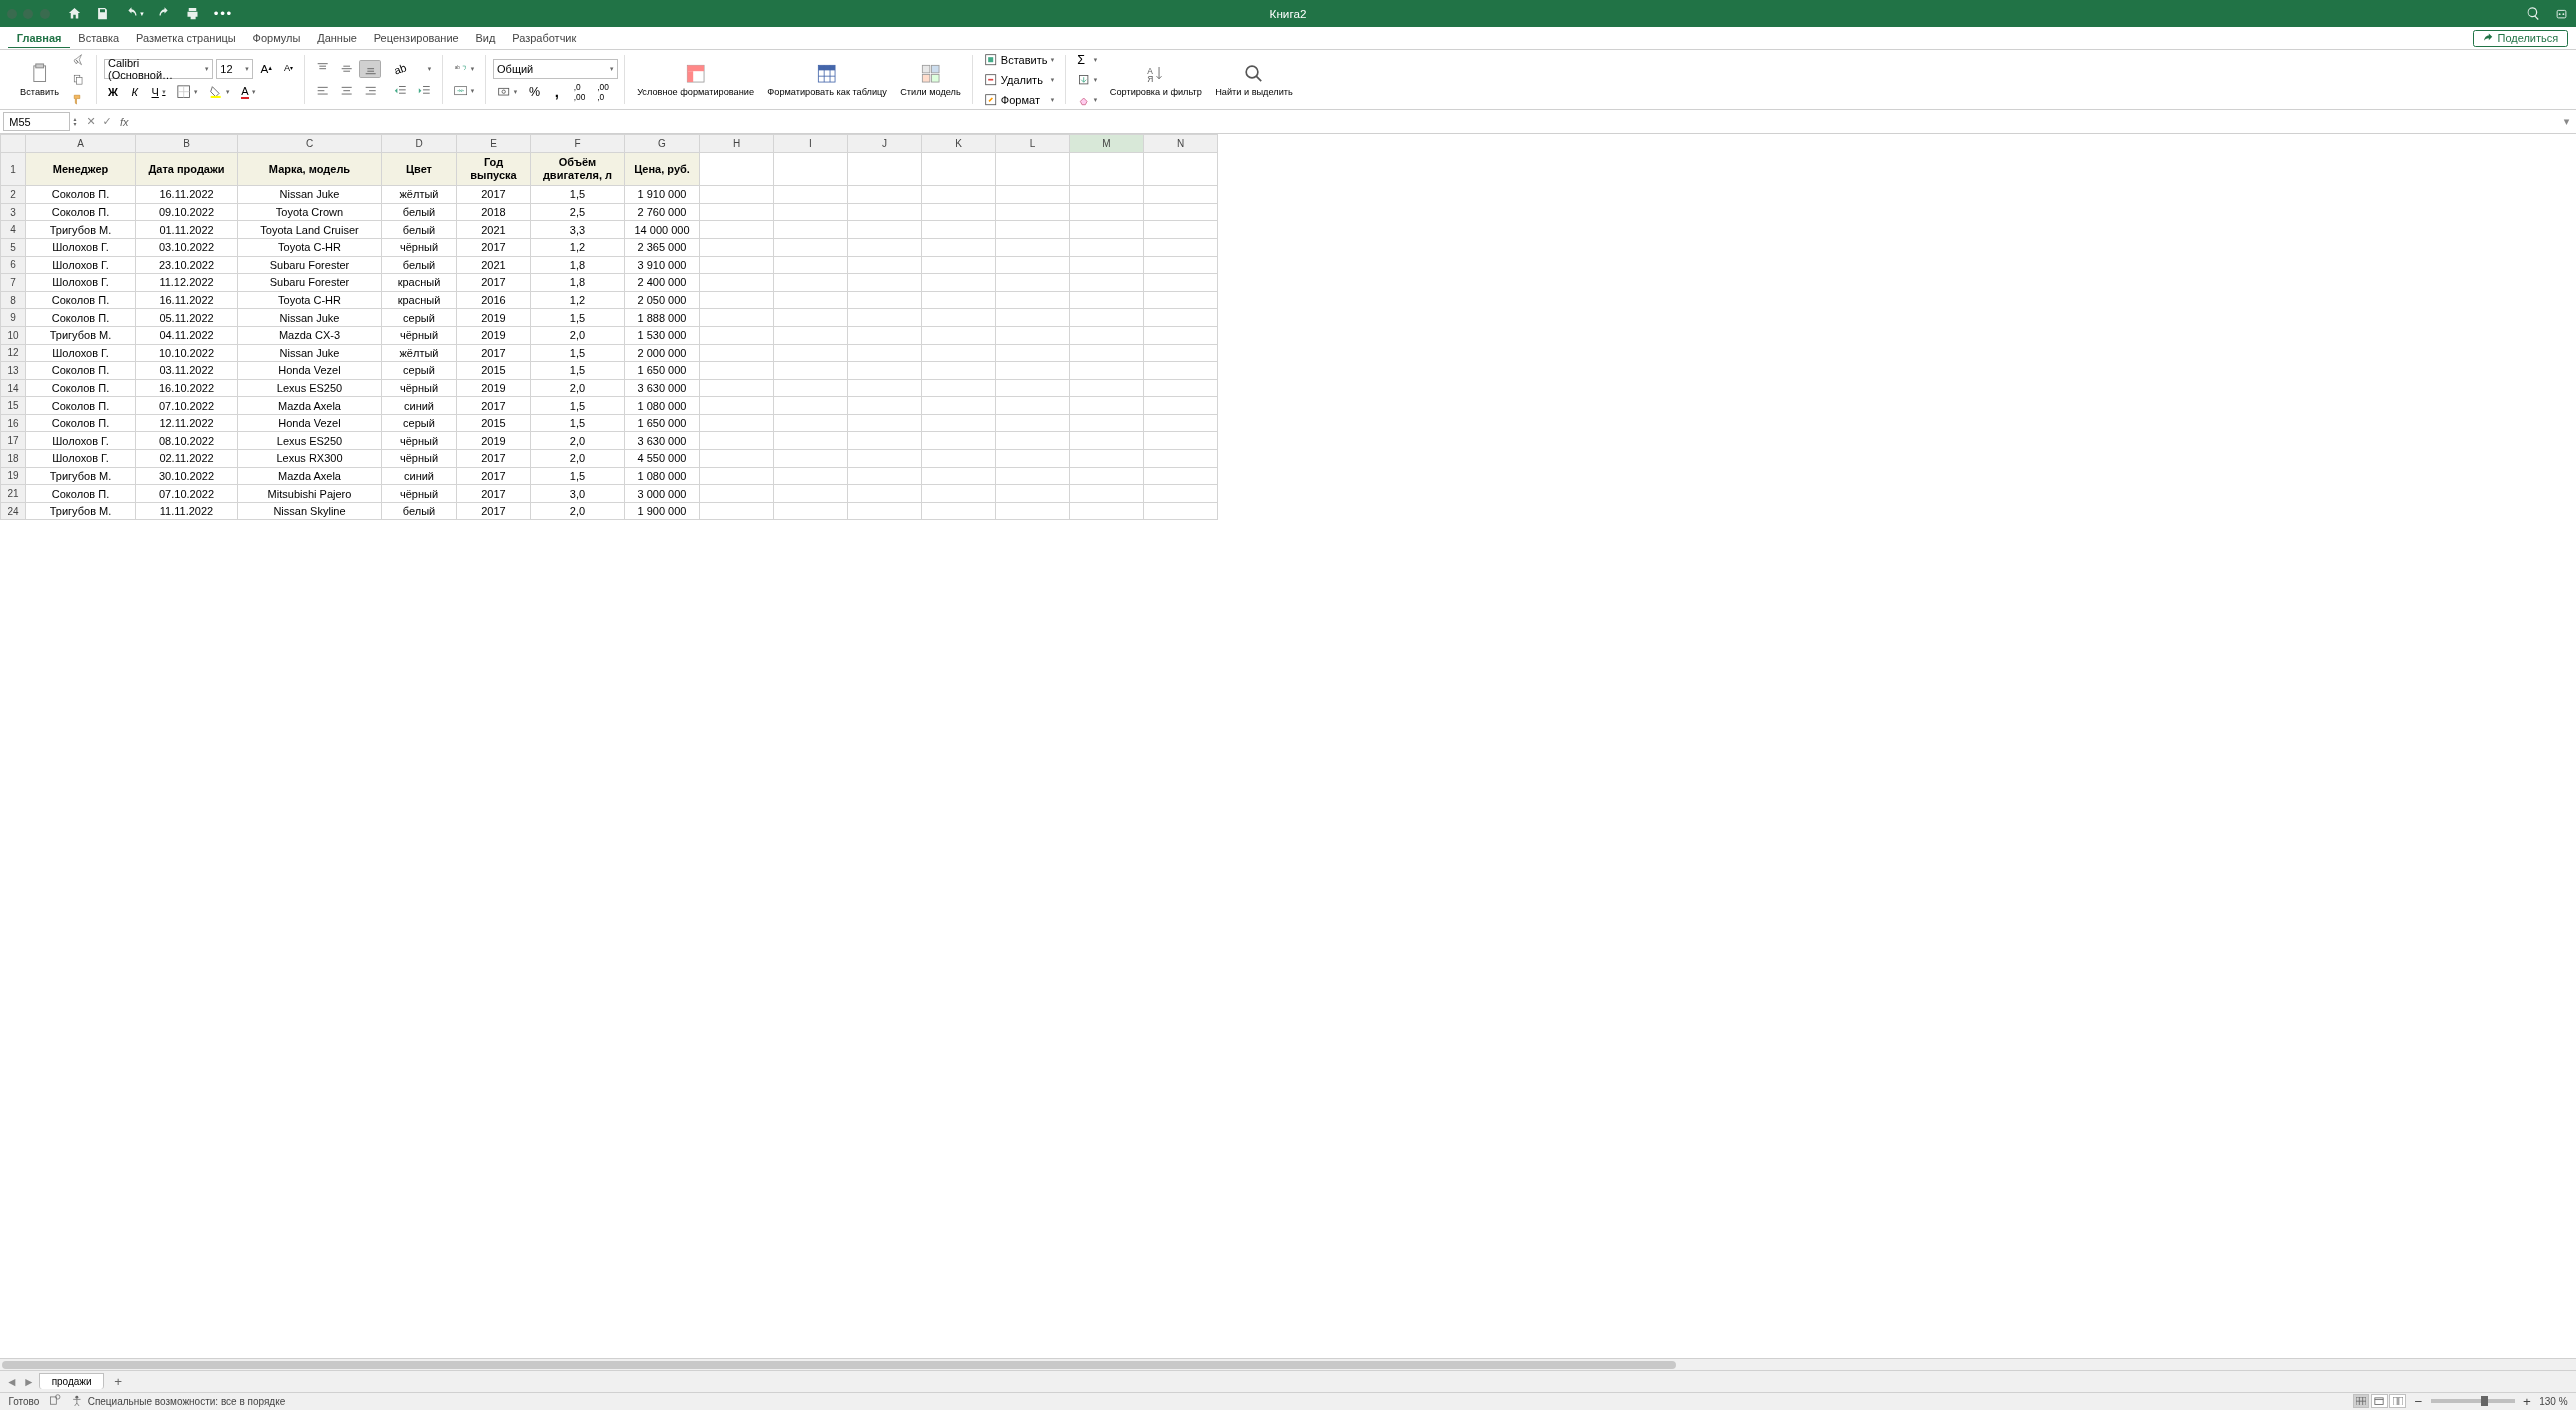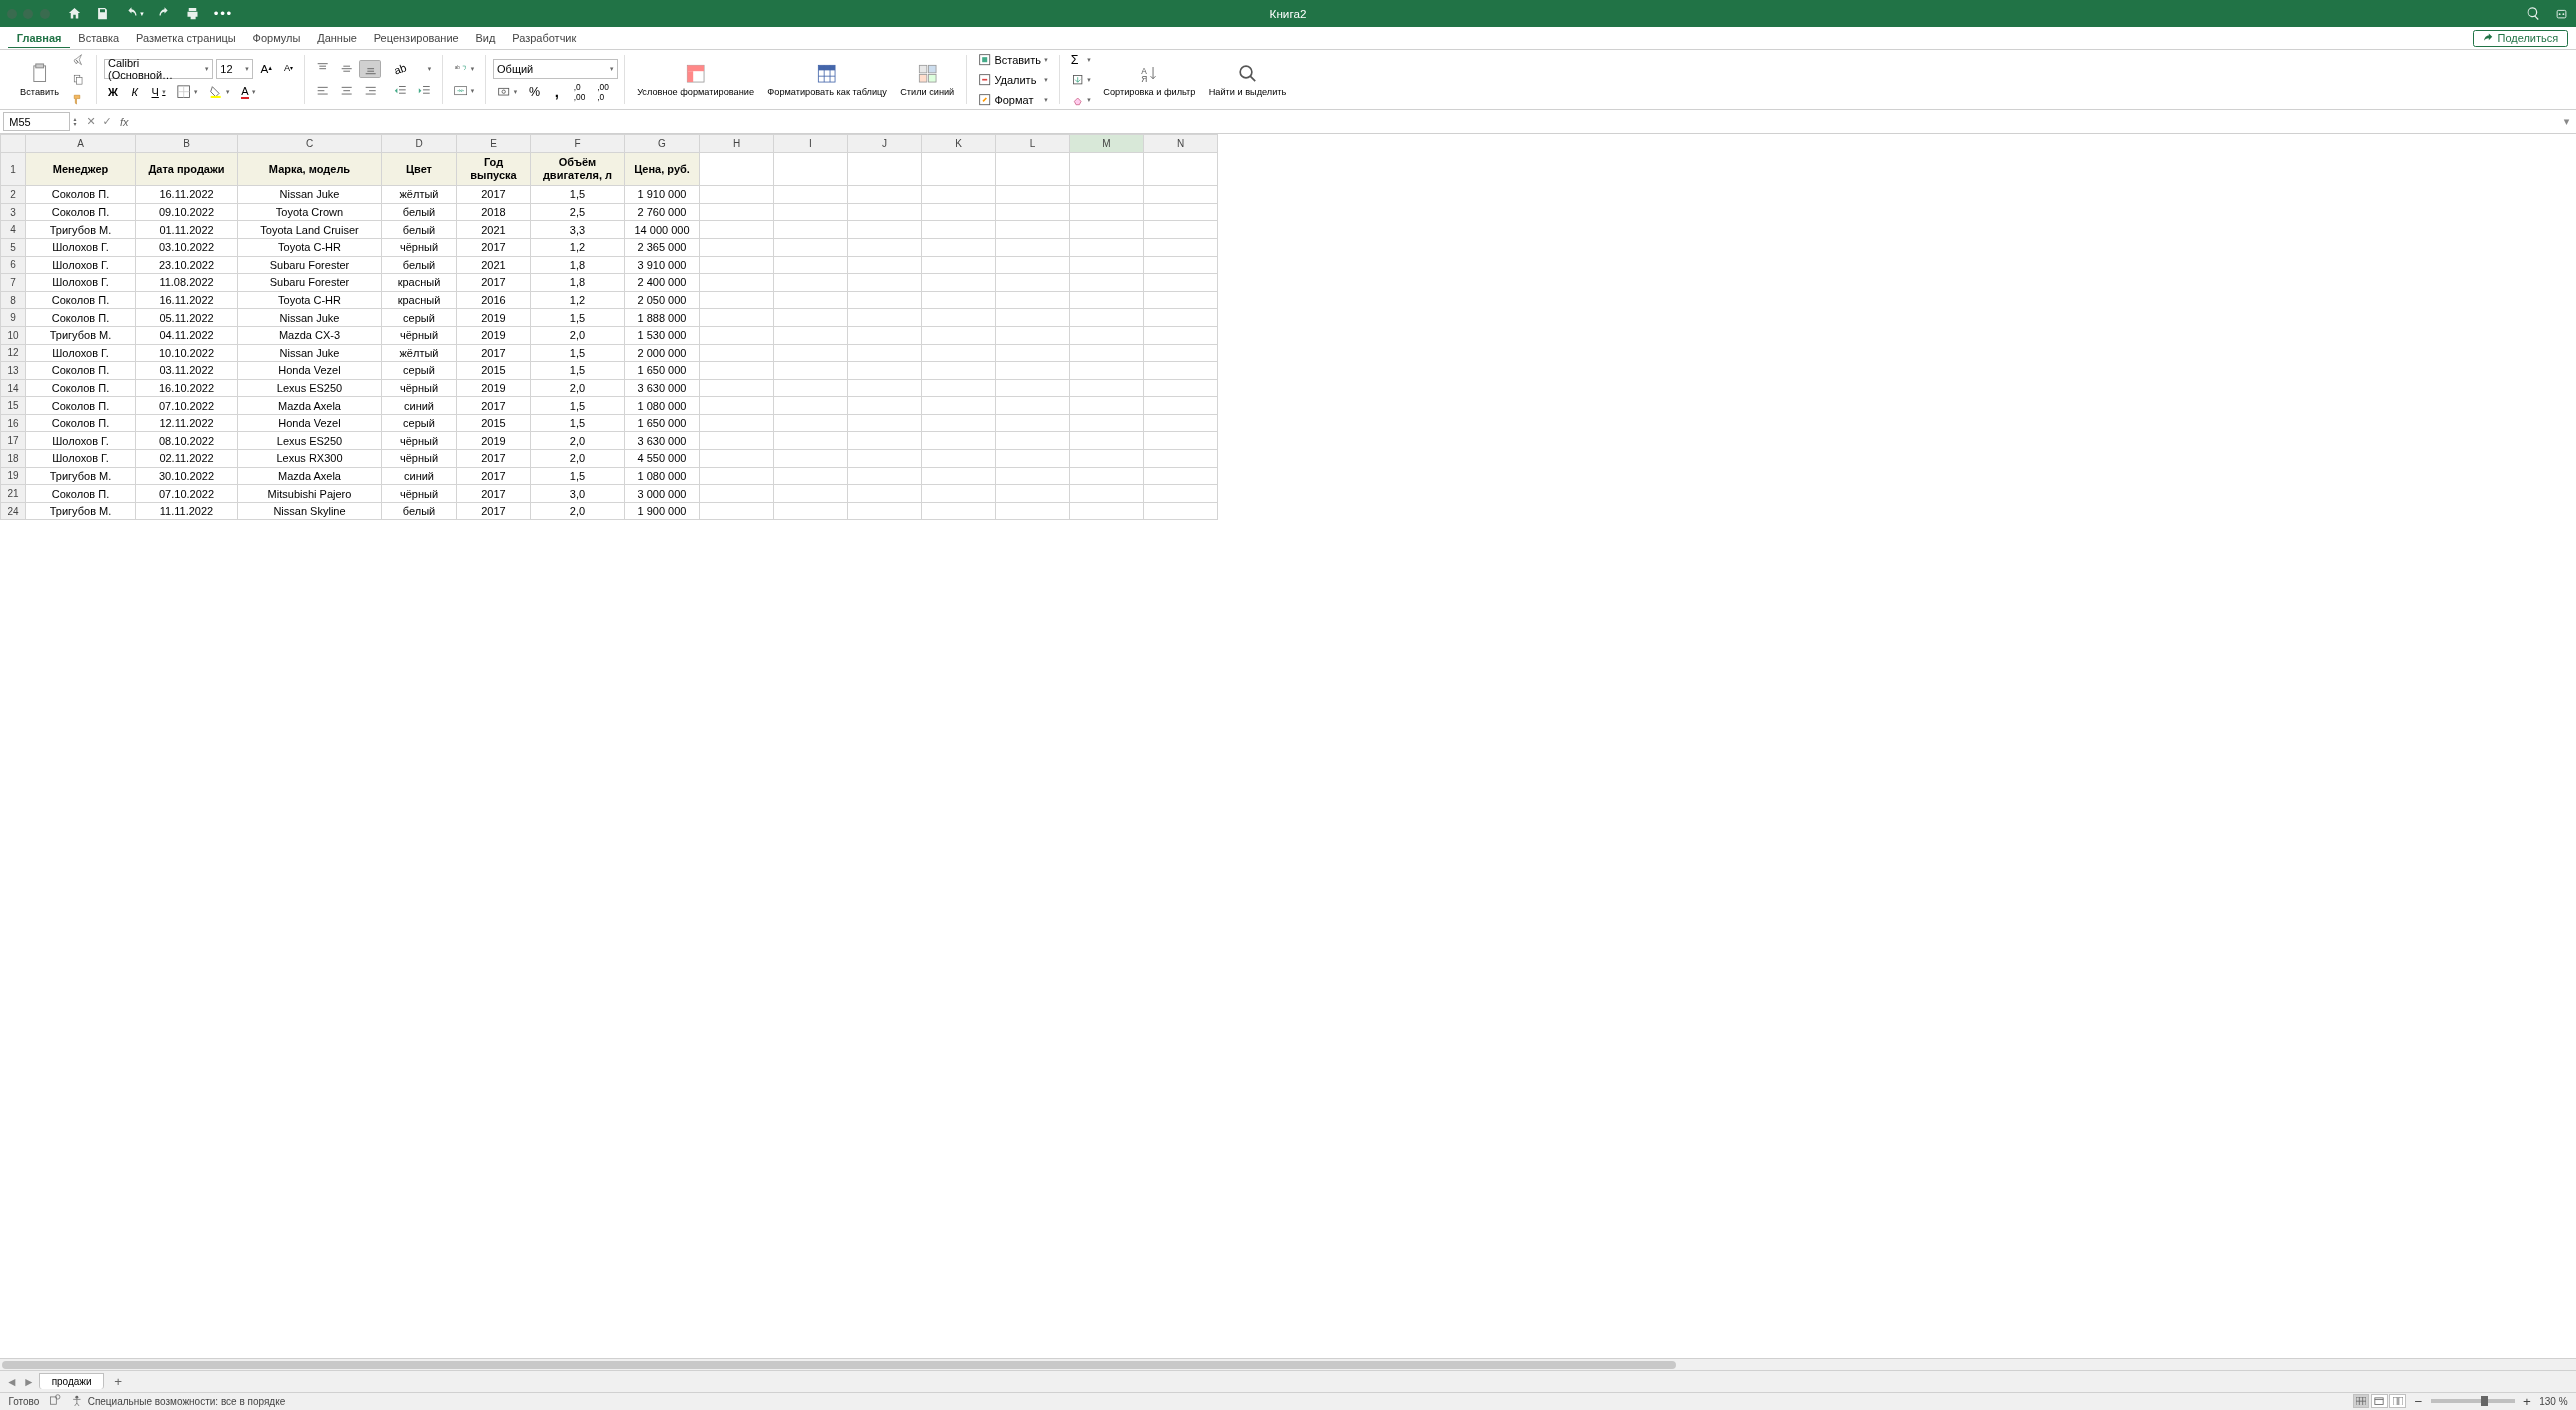--- a/index.html
+++ b/index.html
@@ -324,21 +324,21 @@
         </svg>
       <span>Форматировать как таблицу</span>
     </div>
     <div class="bigbtn">
       <svg viewBox="0 0 28 28">
           <rect x="4" y="4" width="9" height="9" fill="#e8e8e8" stroke="#999"></rect>
           <rect x="15" y="4" width="9" height="9" fill="#cde" stroke="#999"></rect>
           <rect x="4" y="15" width="9" height="9" fill="#fdc" stroke="#999"></rect>
           <rect x="15" y="15" width="9" height="9" fill="#dfd" stroke="#999"></rect>
         </svg>
-      <span>Стили синий</span>
+      <span>Стили модель</span>
     </div>
   </div>
   <div class="rgroup">
     <div class="vcol" style="gap:1.7px">
       <div class="rbtn" style="width:auto;justify-content:flex-start;padding:0 3.3px"><svg class="icon" viewBox="0 0 16 16">
             <rect x="2" y="2" width="12" height="12" fill="none" stroke="#555"></rect>
             <rect x="5" y="5" width="6" height="6" fill="#4a8"></rect>
           </svg>&nbsp;<span>Вставить</span><span class="caret">▾</span></div>
       <div class="rbtn" style="width:auto;justify-content:flex-start;padding:0 3.3px"><svg class="icon" viewBox="0 0 16 16">
             <rect x="2" y="2" width="12" height="12" fill="none" stroke="#555"></rect>
@@ -523,21 +523,21 @@
           <td class="cell"></td>
           <td class="cell"></td>
           <td class="cell"></td>
           <td class="cell"></td>
           <td class="cell"></td>
           <td class="cell"></td>
         </tr>
         <tr>
           <th class="rowh">7</th>
           <td class="cell ac">Шолохов Г.</td>
-          <td class="cell ac">11.08.2022</td>
+          <td class="cell ac">11.12.2022</td>
           <td class="cell ac">Subaru Forester</td>
           <td class="cell ac">красный</td>
           <td class="cell ac">2017</td>
           <td class="cell ac">1,8</td>
           <td class="cell ar">2 400 000</td>
           <td class="cell"></td>
           <td class="cell"></td>
           <td class="cell"></td>
           <td class="cell"></td>
           <td class="cell"></td>

